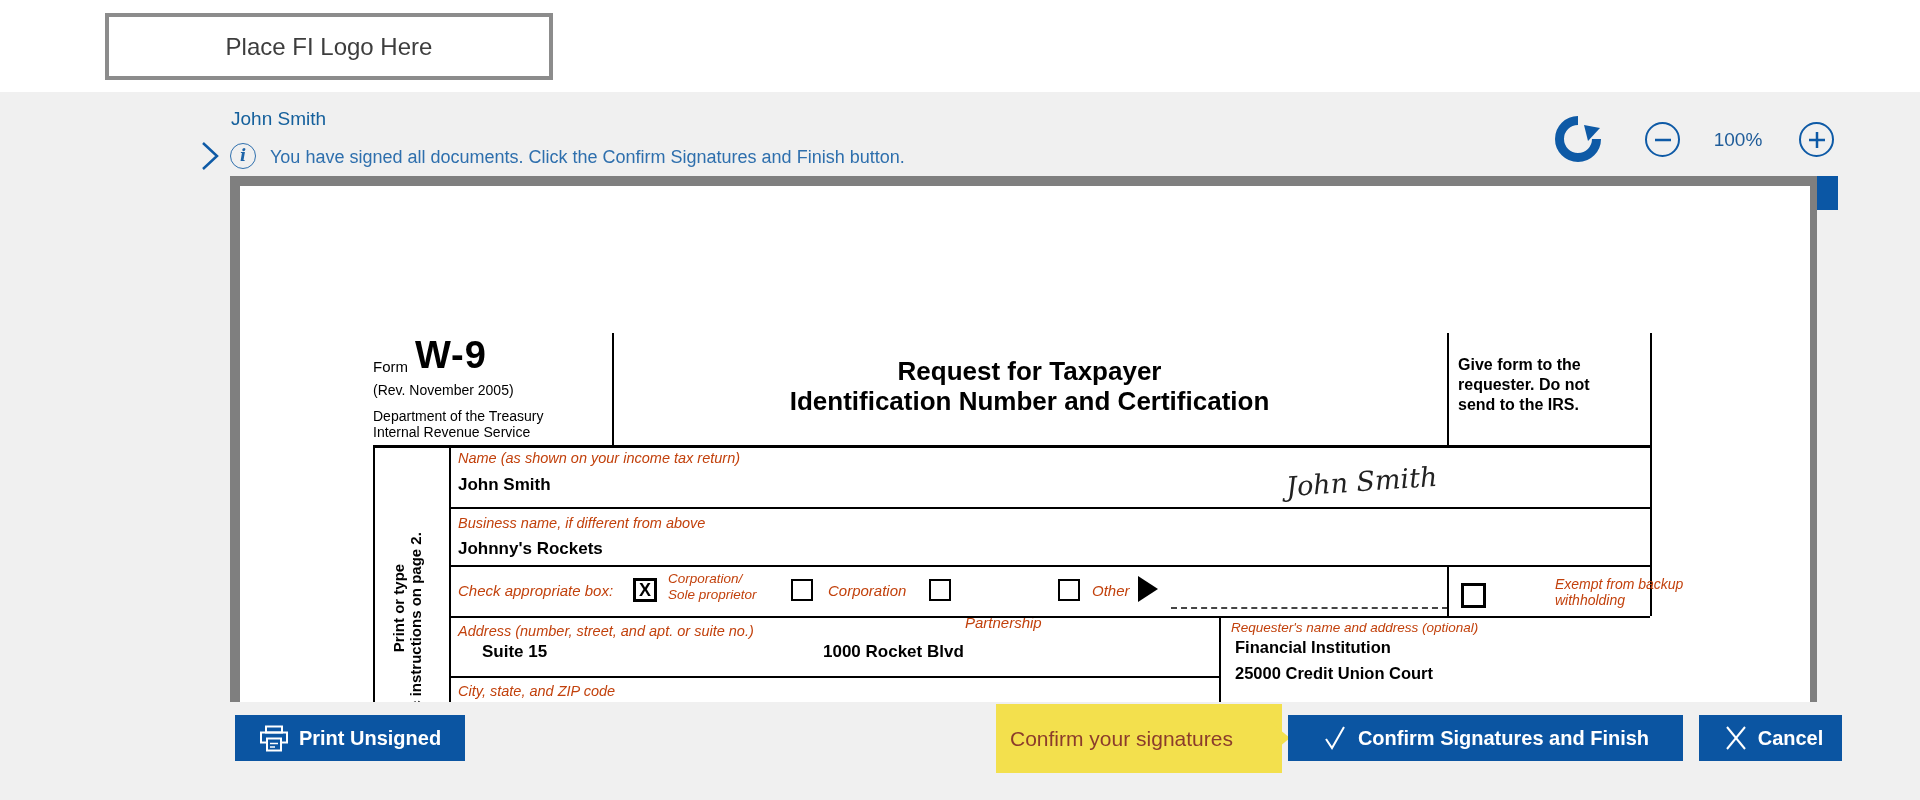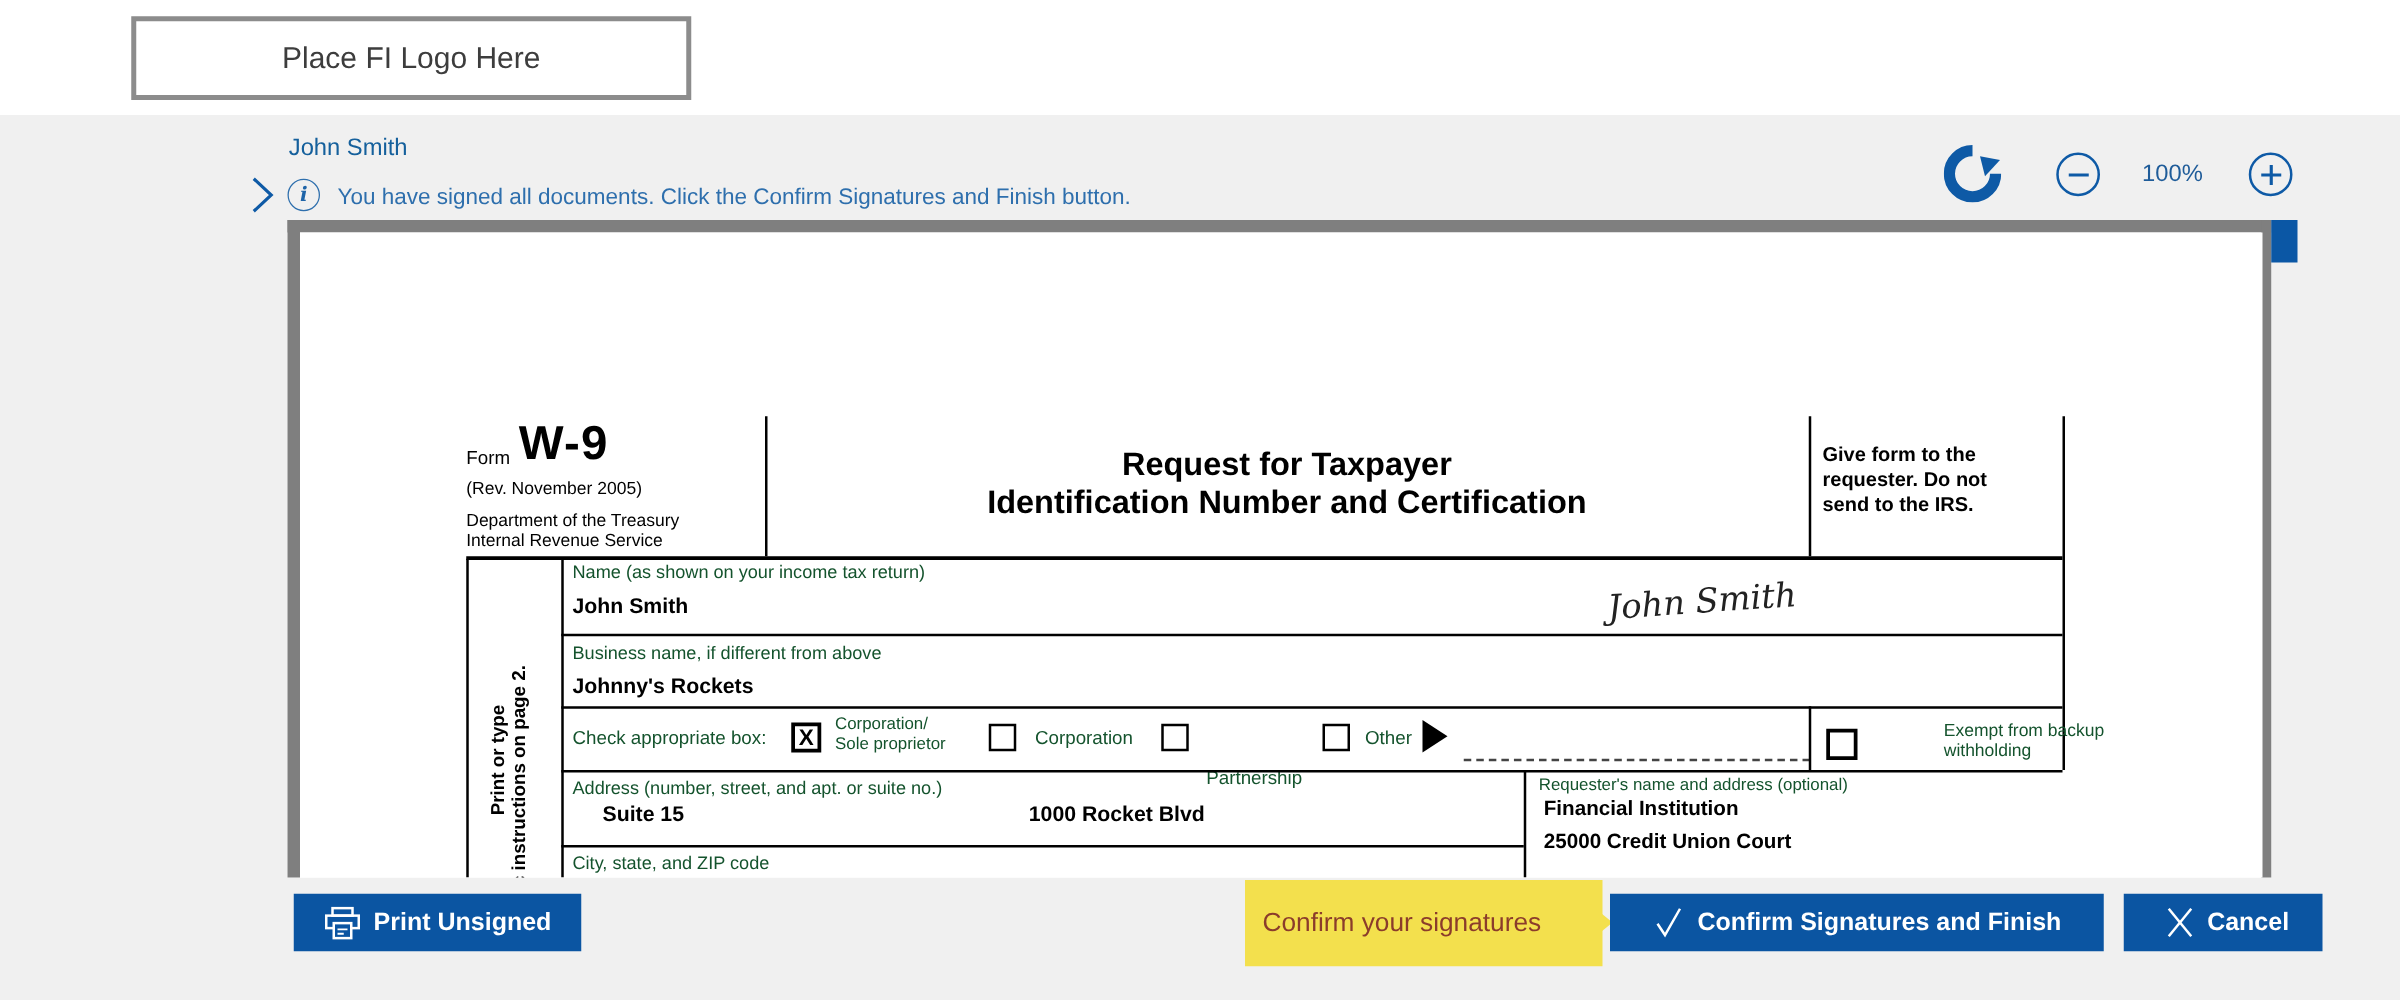--- a/index.html
+++ b/index.html
@@ -29,21 +29,21 @@
 
   
   .doc-frame{left:230px;top:176px;width:1587px;height:526px;box-sizing:border-box;background:#ffffff;
     border-top:10px solid #7f7f7f;border-left:10px solid #7f7f7f;border-right:8px solid #7f7f7f;}
   .doc-scroll-thumb{left:1817px;top:176px;width:21px;height:34px;background:#0b57a5;}
   .doc-inner{left:240px;top:186px;width:1570px;height:516px;background:#ffffff;overflow:hidden;}
 
   
   .w9 *{box-sizing:border-box;}
   .line{position:absolute;background:#000;}
-  .f-label{position:absolute;font-size:14.5px;color:#14532d;}
+  .f-label{position:absolute;font-size:14.5px;color:#c2410c;font-style:italic;}
   .f-value{position:absolute;font-size:17px;font-weight:700;color:#000;}
 
   .w9-form-word{left:133px;top:172px;font-size:15px;}
   .w9-number{left:175px;top:148px;font-size:38px;font-weight:700;letter-spacing:1px;}
   .w9-rev{left:133px;top:196px;font-size:14px;}
   .w9-dept{left:133px;top:222px;font-size:14px;line-height:16px;}
   .w9-title{left:372px;top:170px;width:835px;text-align:center;font-size:26px;font-weight:700;line-height:30px;}
   .w9-givebox{left:1218px;top:157px;font-size:16px;font-weight:600;line-height:20px;margin-top:12px;}
   .sig{left:1046px;top:280px;font-family:"DejaVu Serif",serif;font-style:italic;font-size:27px;color:#222;
     transform:rotate(-4deg);}
@@ -52,21 +52,21 @@
   .sidebar-rot .l2{display:block;font-size:15px;font-weight:700;line-height:17px;}
   .cbx{position:absolute;border:3px solid #000;background:#fff;display:flex;align-items:center;justify-content:center;}
   .tri{position:absolute;width:0;height:0;border-left:20px solid #000;border-top:13px solid transparent;border-bottom:13px solid transparent;}
   .dash{position:absolute;border-top:2px dashed #444;}
 
   
   .btn{position:absolute;background:#0b55a2;color:#ffffff;border:none;display:flex;align-items:center;
     justify-content:center;gap:10px;font-family:"Liberation Sans",sans-serif;font-size:20px;font-weight:700;cursor:pointer;}
   .btn-print{left:235px;top:715px;width:230px;height:46px;}
   .btn-confirm{left:1288px;top:715px;width:395px;height:46px;}
-  .btn-cancel{left:1699px;top:715px;width:159px;height:46px;padding-left:12px;}
+  .btn-cancel{left:1699px;top:715px;width:143px;height:46px;padding-left:12px;}
   .tooltip{left:996px;top:704px;width:272px;height:69px;background:#f3e04d;display:flex;align-items:center;
     padding-left:14px;font-size:21px;color:#8b3c2b;}
   .tooltip-arrow{left:1268px;top:720px;width:0;height:0;border-left:22px solid #f3e04d;
     border-top:18px solid transparent;border-bottom:18px solid transparent;}
 </style>
 </head>
 <body>
 
 <div id="app">
 

